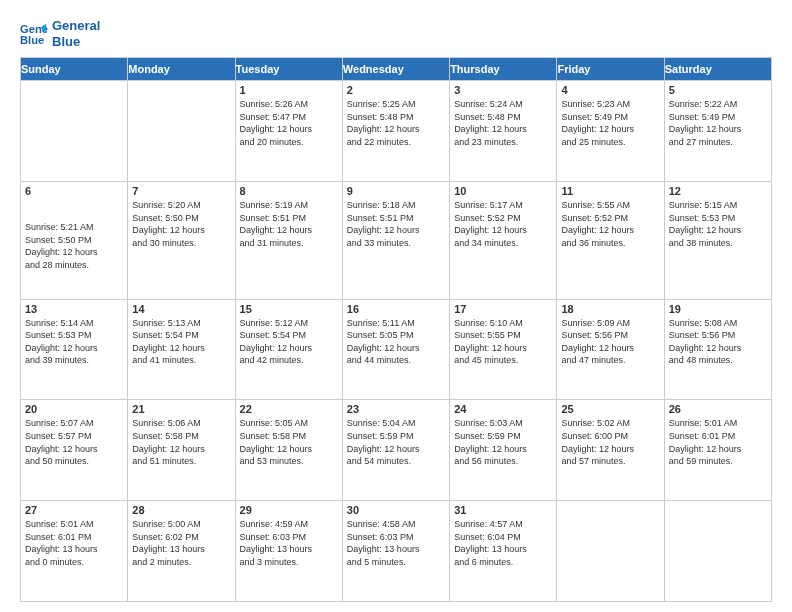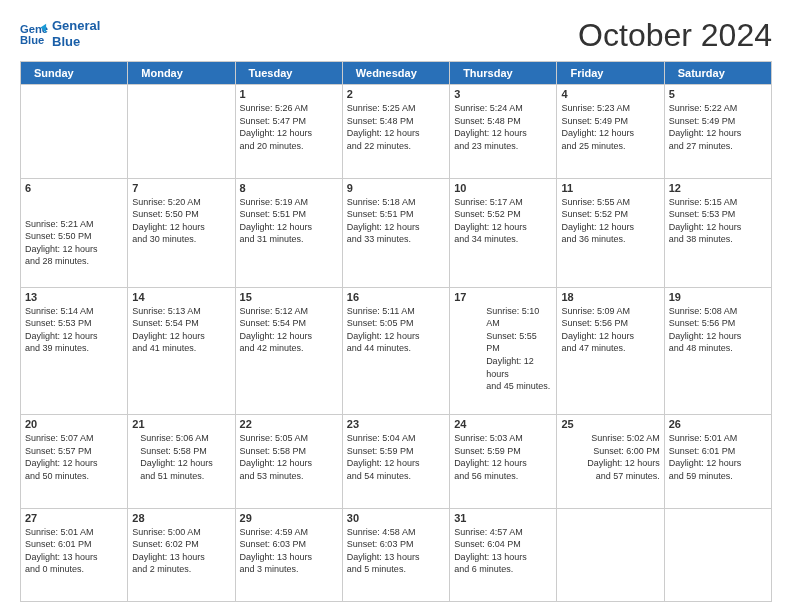--- a/index.html
+++ b/index.html
@@ -59,21 +59,21 @@
       border: 1px solid #ccc;
       border-collapse: collapse;
       width: 100%;
       table-layout: fixed;
     }
     .calendar th {
       background-color: #2970b8;
       color: #fff;
       font-size: 11px;
       font-weight: bold;
-      padding: 5px 13px;
+      padding: 5px 0;
       text-align: left;
       border: 1px solid #ccc;
     }
     .calendar td {
       vertical-align: top;
       font-size: 9px;
       color: #333;
       padding: 3px 4px;
       border: 1px solid #ccc;
       height: 80px;
@@ -103,21 +103,20 @@
         <polygon points="22,8 28,4 28,14" fill="#1a9ad6"></polygon>
       </svg>
       <div>
         <div class="logo-text">
           <span>General</span><br>
           <span>Blue</span>
         </div>
       </div>
     </div>
     <div class="title-block">
-      <div class="month-title">October 2024</div>
     </div>
   </div>
 
   <table class="calendar">
     <thead>
       <tr id="weekday-row">
           <th>Sunday</th>
           <th>Monday</th>
           <th>Tuesday</th>
           <th>Wednesday</th>
@@ -241,21 +240,21 @@
           </td>
           <td>
             <span class="day-num">16</span>
             <div class="day-info" style="white-space: pre-line;">Sunrise: 5:11 AM
 Sunset: 5:05 PM
 Daylight: 12 hours
 and 44 minutes.</div>
           </td>
           <td>
             <span class="day-num">17</span>
-            <div class="day-info" style="white-space: pre-line; margin-left: 32px;">Sunrise: 5:10 AM
+            <div class="day-info" style="white-space: pre-line;">Sunrise: 5:10 AM
 Sunset: 5:55 PM
 Daylight: 12 hours
 and 45 minutes.</div>
           </td>
           <td>
             <span class="day-num">18</span>
             <div class="day-info" style="white-space: pre-line;">Sunrise: 5:09 AM
 Sunset: 5:56 PM
 Daylight: 12 hours
 and 47 minutes.</div>
@@ -271,21 +270,21 @@
         <tr>
           <td>
             <span class="day-num">20</span>
             <div class="day-info" style="white-space: pre-line;">Sunrise: 5:07 AM
 Sunset: 5:57 PM
 Daylight: 12 hours
 and 50 minutes.</div>
           </td>
           <td>
             <span class="day-num">21</span>
-            <div class="day-info" style="white-space: pre-line; margin-left: 8px;">Sunrise: 5:06 AM
+            <div class="day-info" style="white-space: pre-line;">Sunrise: 5:06 AM
 Sunset: 5:58 PM
 Daylight: 12 hours
 and 51 minutes.</div>
           </td>
           <td>
             <span class="day-num">22</span>
             <div class="day-info" style="white-space: pre-line;">Sunrise: 5:05 AM
 Sunset: 5:58 PM
 Daylight: 12 hours
 and 53 minutes.</div>
@@ -299,21 +298,21 @@
           </td>
           <td>
             <span class="day-num">24</span>
             <div class="day-info" style="white-space: pre-line;">Sunrise: 5:03 AM
 Sunset: 5:59 PM
 Daylight: 12 hours
 and 56 minutes.</div>
           </td>
           <td>
             <span class="day-num">25</span>
-            <div class="day-info" style="white-space: pre-line; text-align: right;">Sunrise: 5:02 AM
+            <div class="day-info" style="white-space: pre-line;">Sunrise: 5:02 AM
 Sunset: 6:00 PM
 Daylight: 12 hours
 and 57 minutes.</div>
           </td>
           <td>
             <span class="day-num">26</span>
             <div class="day-info" style="white-space: pre-line;">Sunrise: 5:01 AM
 Sunset: 6:01 PM
 Daylight: 12 hours
 and 59 minutes.</div>

